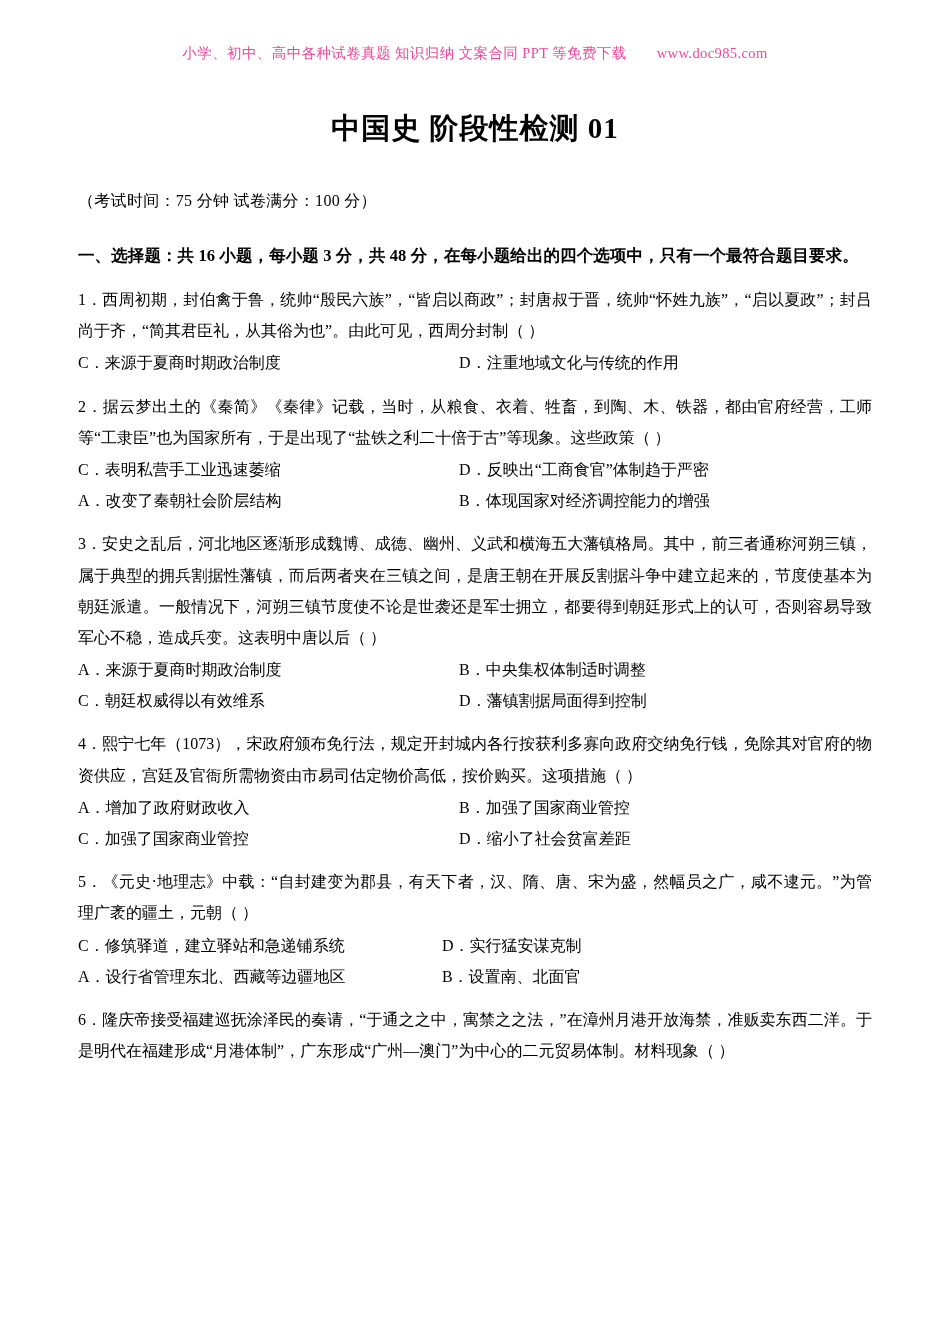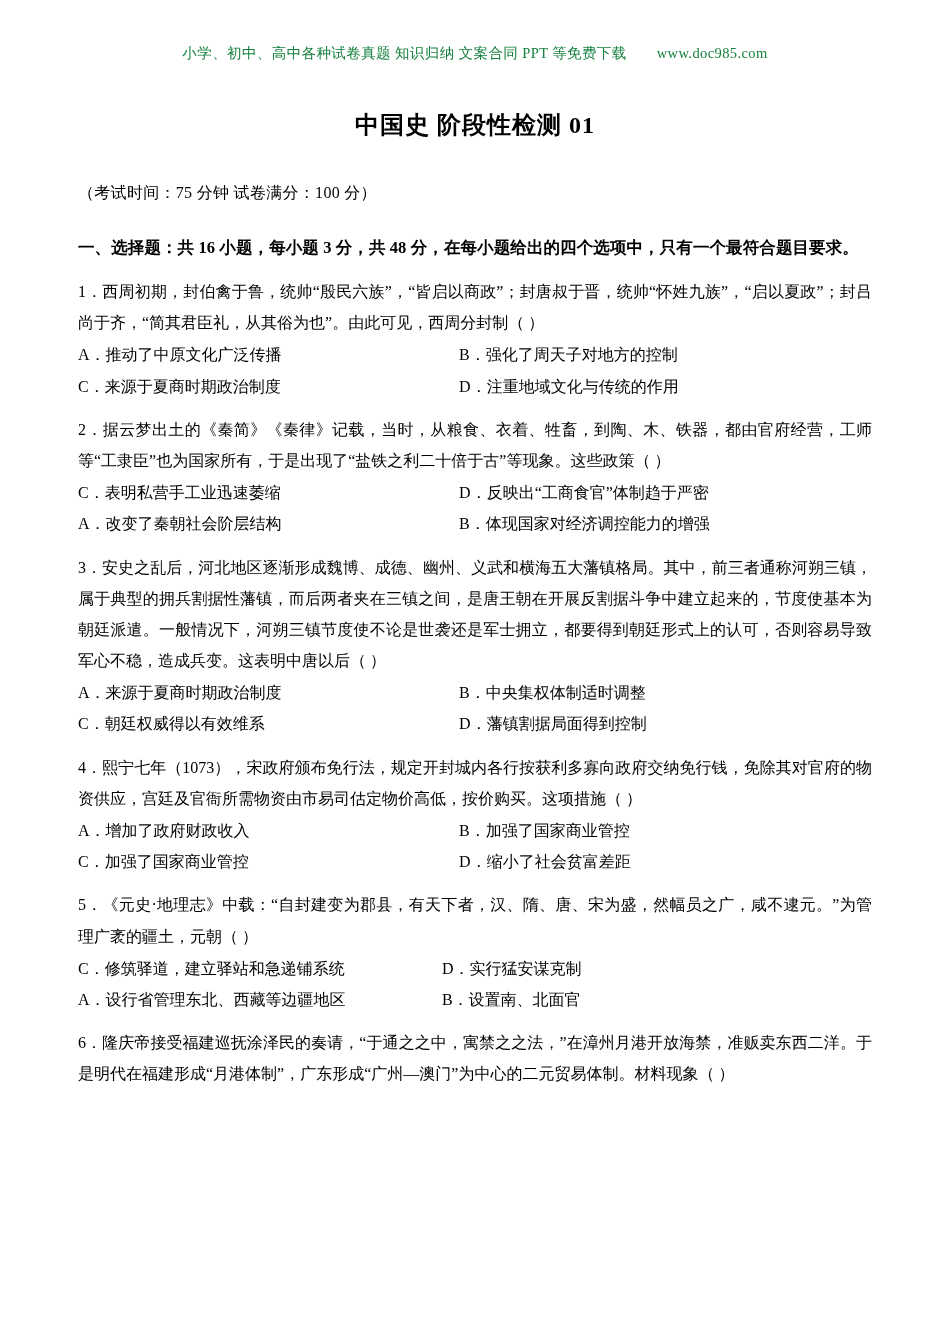--- a/index.html
+++ b/index.html
@@ -16,32 +16,32 @@
   .page {
     width: 950px;
     min-height: 1344px;
     box-sizing: border-box;
     padding: 36px 78px 20px 78px;
     position: relative;
   }
   .watermark {
     text-align: center;
     font-size: 14.5px;
-    color: #15803d;
+    color: #ec4899;
     letter-spacing: 0.4px;
     margin-top: 8px;
     margin-bottom: 46px;
     font-family: "Liberation Serif", "DejaVu Serif", serif;
   }
   .watermark .wm-url {
     margin-left: 26px;
   }
   .doc-title {
     text-align: center;
-    font-size: 24px;
+    font-size: 29px;
     font-weight: bold;
     letter-spacing: 1px;
     margin: 0 0 42px 0;
     font-family: "Liberation Serif", "DejaVu Serif", serif;
   }
   .exam-meta {
     text-align: left;
     font-size: 16px;
     margin-bottom: 30px;
     letter-spacing: 0.3px;
@@ -105,24 +105,20 @@
   <h1 class="doc-title">中国史   阶段性检测 01</h1>
 
   <div class="exam-meta">（考试时间：75 分钟    试卷满分：100 分）</div>
 
   <div class="section-heading">一、选择题：共 16 小题，每小题 3 分，共 48 分，在每小题给出的四个选项中，只有一个最符合题目要求。</div>
 
   <div class="q-block">
     <div class="question q-stem">1．西周初期，封伯禽于鲁，统帅“殷民六族”，“皆启以商政”；封唐叔于晋，统帅“怀姓九族”，“启以夏政”；封吕尚于齐，“简其君臣礼，从其俗为也”。由此可见，西周分封制（    ）</div>
     <table class="options">
       <tbody>
-          <tr>
-        <td class="opt-left">A．推动了中原文化广泛传播</td>
-        <td class="opt-right">B．强化了周天子对地方的控制</td>
-      </tr>
       <tr>
         <td class="opt-left">C．来源于夏商时期政治制度</td>
         <td class="opt-right">D．注重地域文化与传统的作用</td>
       </tr>
     </tbody>
       </table>
   </div>
 
   <div class="q-block">
     <div class="question q-stem">2．据云梦出土的《秦简》《秦律》记载，当时，从粮食、衣着、牲畜，到陶、木、铁器，都由官府经营，工师等“工隶臣”也为国家所有，于是出现了“盐铁之利二十倍于古”等现象。这些政策（    ）</div>

